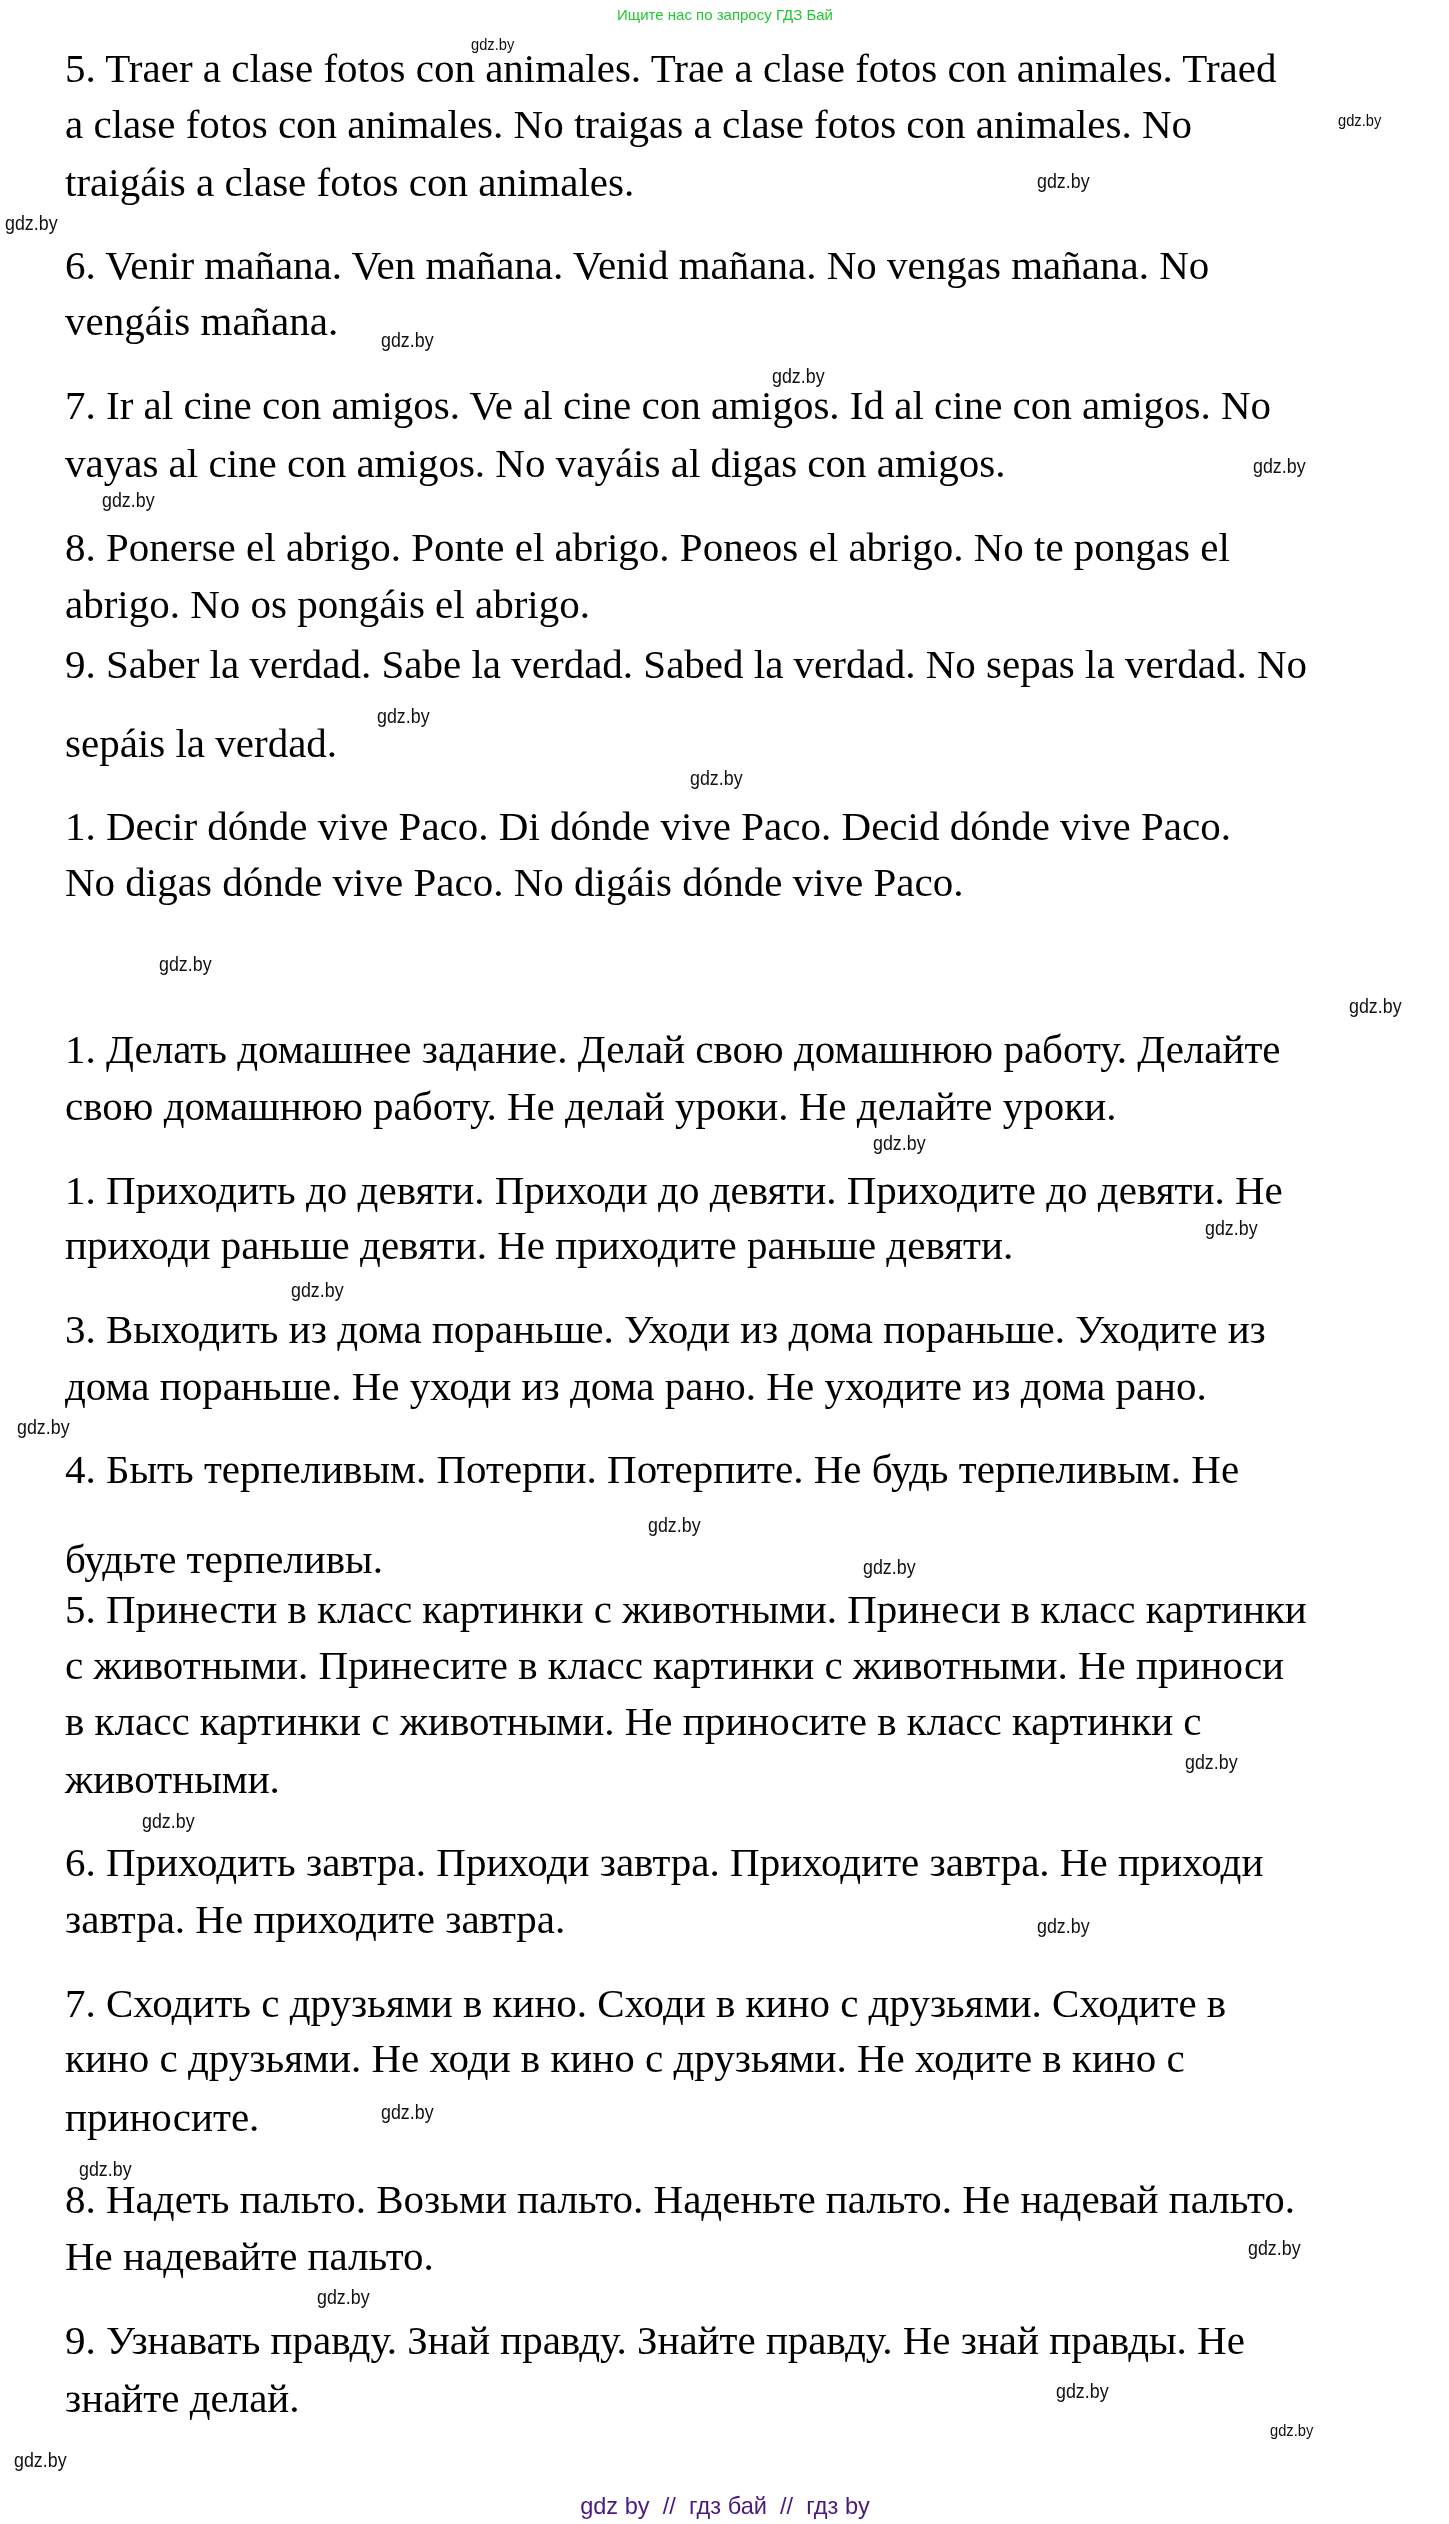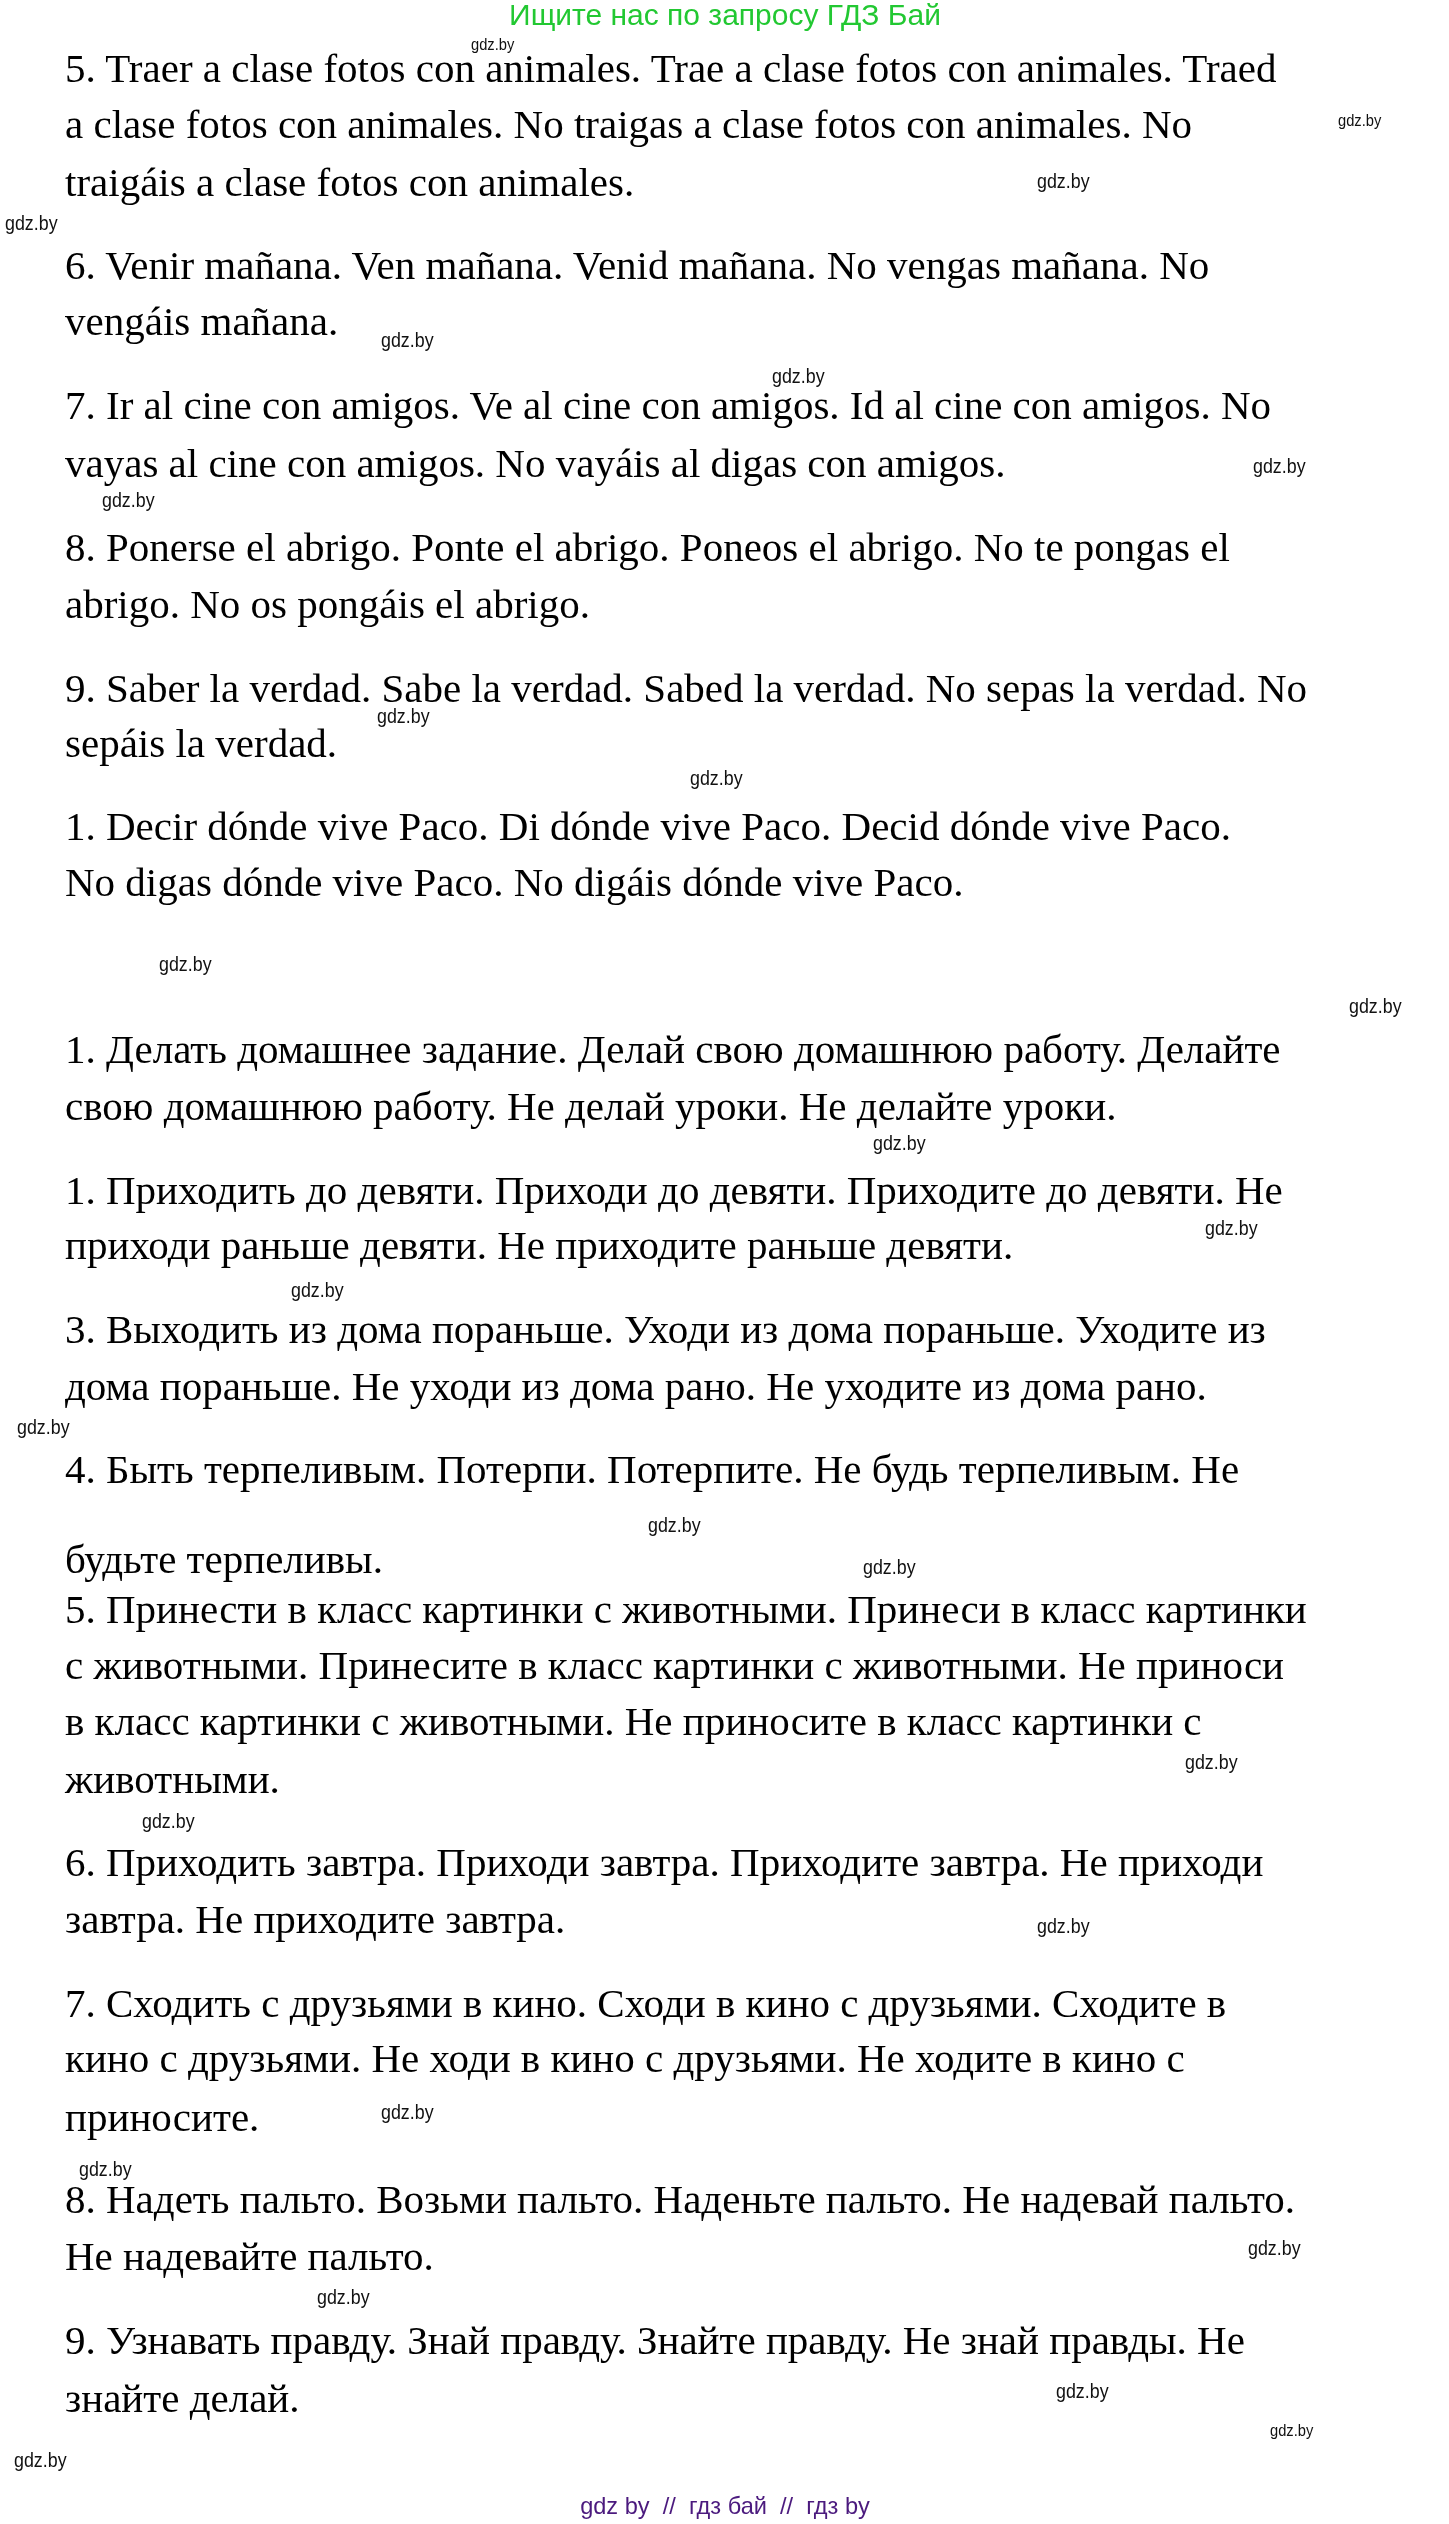--- a/index.html
+++ b/index.html
@@ -1,20 +1,20 @@
 <!DOCTYPE html>
 <html style="font-size:12.6px"><head>
 <meta charset="utf-8">
 <style>
   html, body { margin: 0; padding: 0; background: #ffffff; }
   body { width: 1450px; height: 2525px; position: relative; overflow: hidden; }
   .header {
     position: absolute; top: 0; left: 0; width: 1450px; height: 30px;
     text-align: center; color: #22c832;
-    font-family: "Liberation Sans", sans-serif; font-size: 30px; line-height: 30px;
+    font-family: "Liberation Sans", sans-serif; font-size: 15px; line-height: 30px;
   }
   .footer {
     position: absolute; left: 0; width: 1450px; top: 2489px; height: 35px;
     text-align: center; color: #4b1a7e;
     font-family: "Liberation Sans", sans-serif; font-size: 23.6px; line-height: 35px;
     white-space: pre;
   }
   .line {
     position: absolute; left: 65px;
     font-family: "Liberation Serif", serif; font-size: 41px; line-height: 47px;
@@ -39,21 +39,21 @@
 
   <div class="line" style="top:265px">6. Venir mañana. Ven mañana. Venid mañana. No vengas mañana. No</div>
   <div class="line" style="top:321px">vengáis mañana.</div>
 
   <div class="line" style="top:405px">7. Ir al cine con amigos. Ve al cine con amigos. Id al cine con amigos. No</div>
   <div class="line" style="top:463px">vayas al cine con amigos. No vayáis al digas con amigos.</div>
 
   <div class="line" style="top:547px">8. Ponerse el abrigo. Ponte el abrigo. Poneos el abrigo. No te pongas el</div>
   <div class="line" style="top:604px">abrigo. No os pongáis el abrigo.</div>
 
-  <div class="line" style="top:688px">9. Saber la verdad. Sabe la verdad. Sabed la verdad. No sepas la verdad. No</div>
+  <div class="line" style="top:664px">9. Saber la verdad. Sabe la verdad. Sabed la verdad. No sepas la verdad. No</div>
   <div class="line" style="top:743px">sepáis la verdad.</div>
 
   <div class="line" style="top:826px">1. Decir dónde vive Paco. Di dónde vive Paco. Decid dónde vive Paco.</div>
   <div class="line" style="top:882px">No digas dónde vive Paco. No digáis dónde vive Paco.</div>
 </div>
 
 <div>
   <div class="line" style="top:1049px">1. Делать домашнее задание. Делай свою домашнюю работу. Делайте</div>
   <div class="line" style="top:1106px">свою домашнюю работу. Не делай уроки. Не делайте уроки.</div>
 

